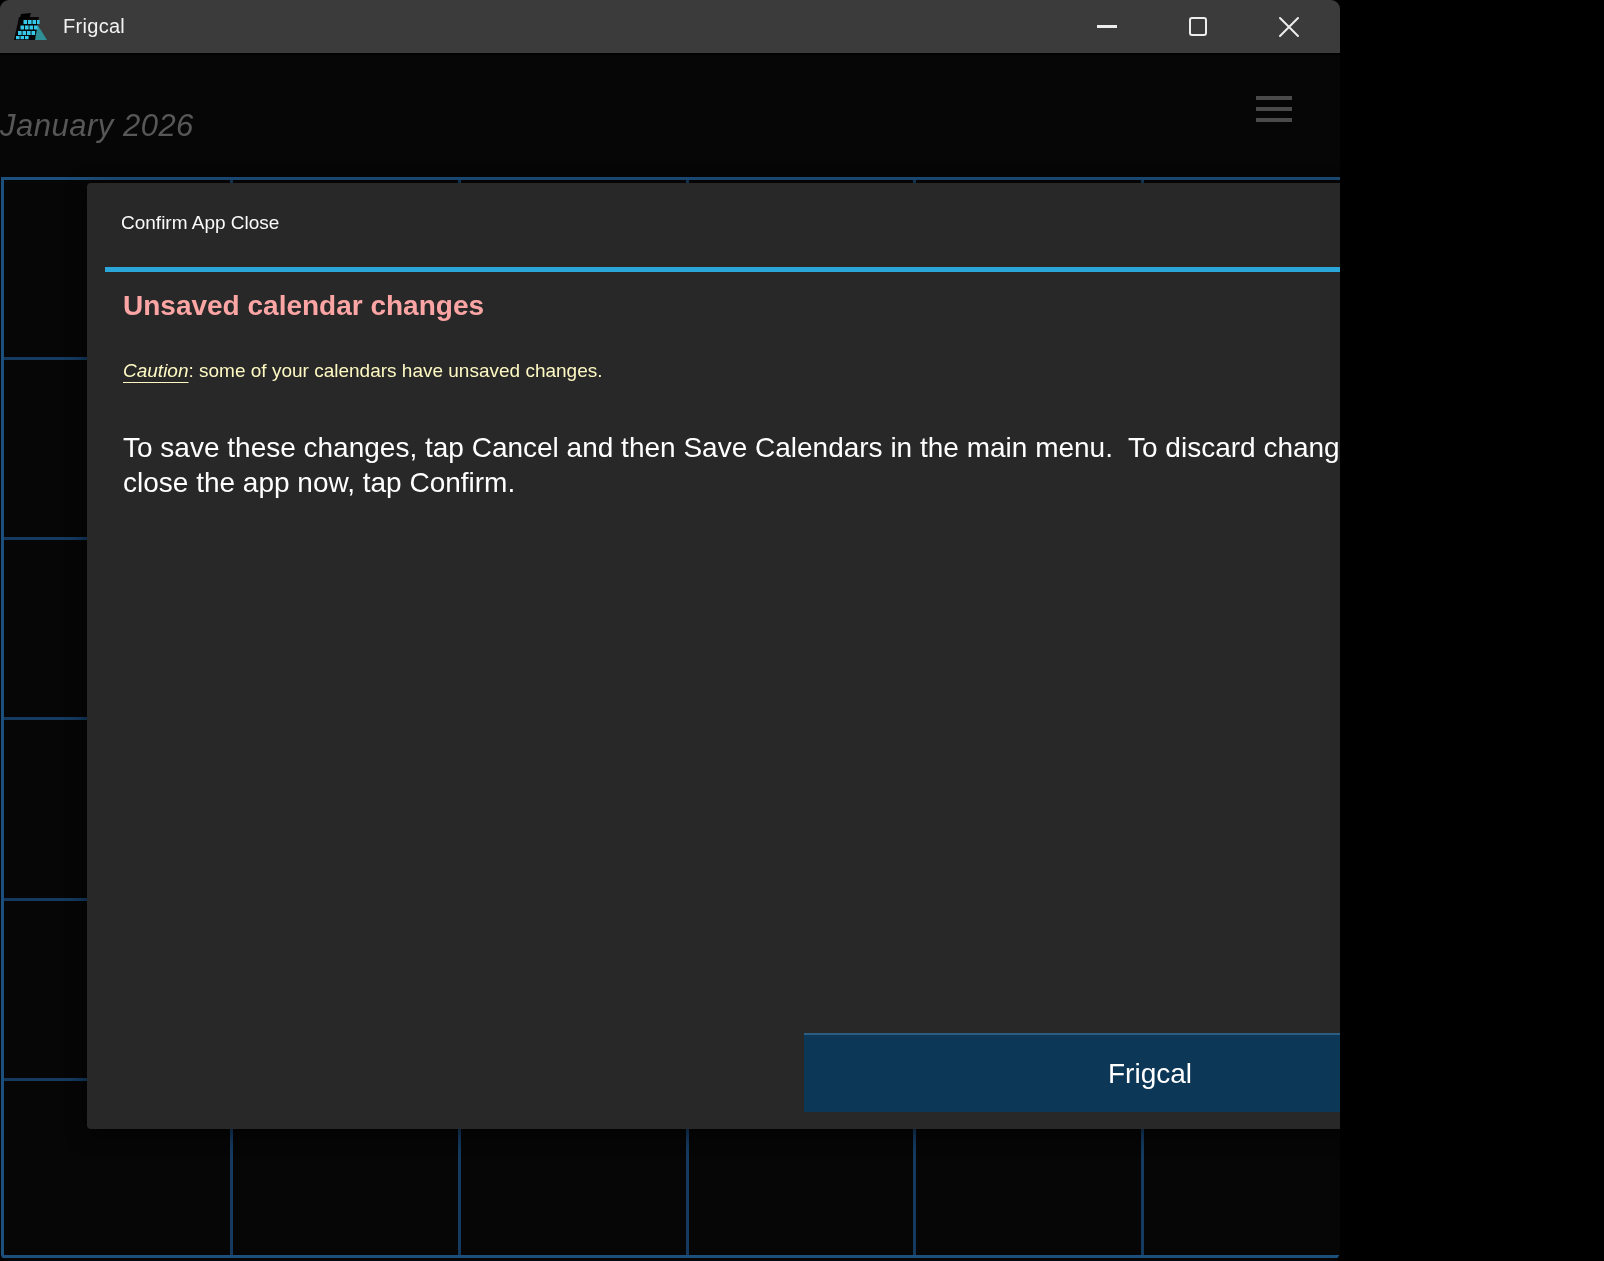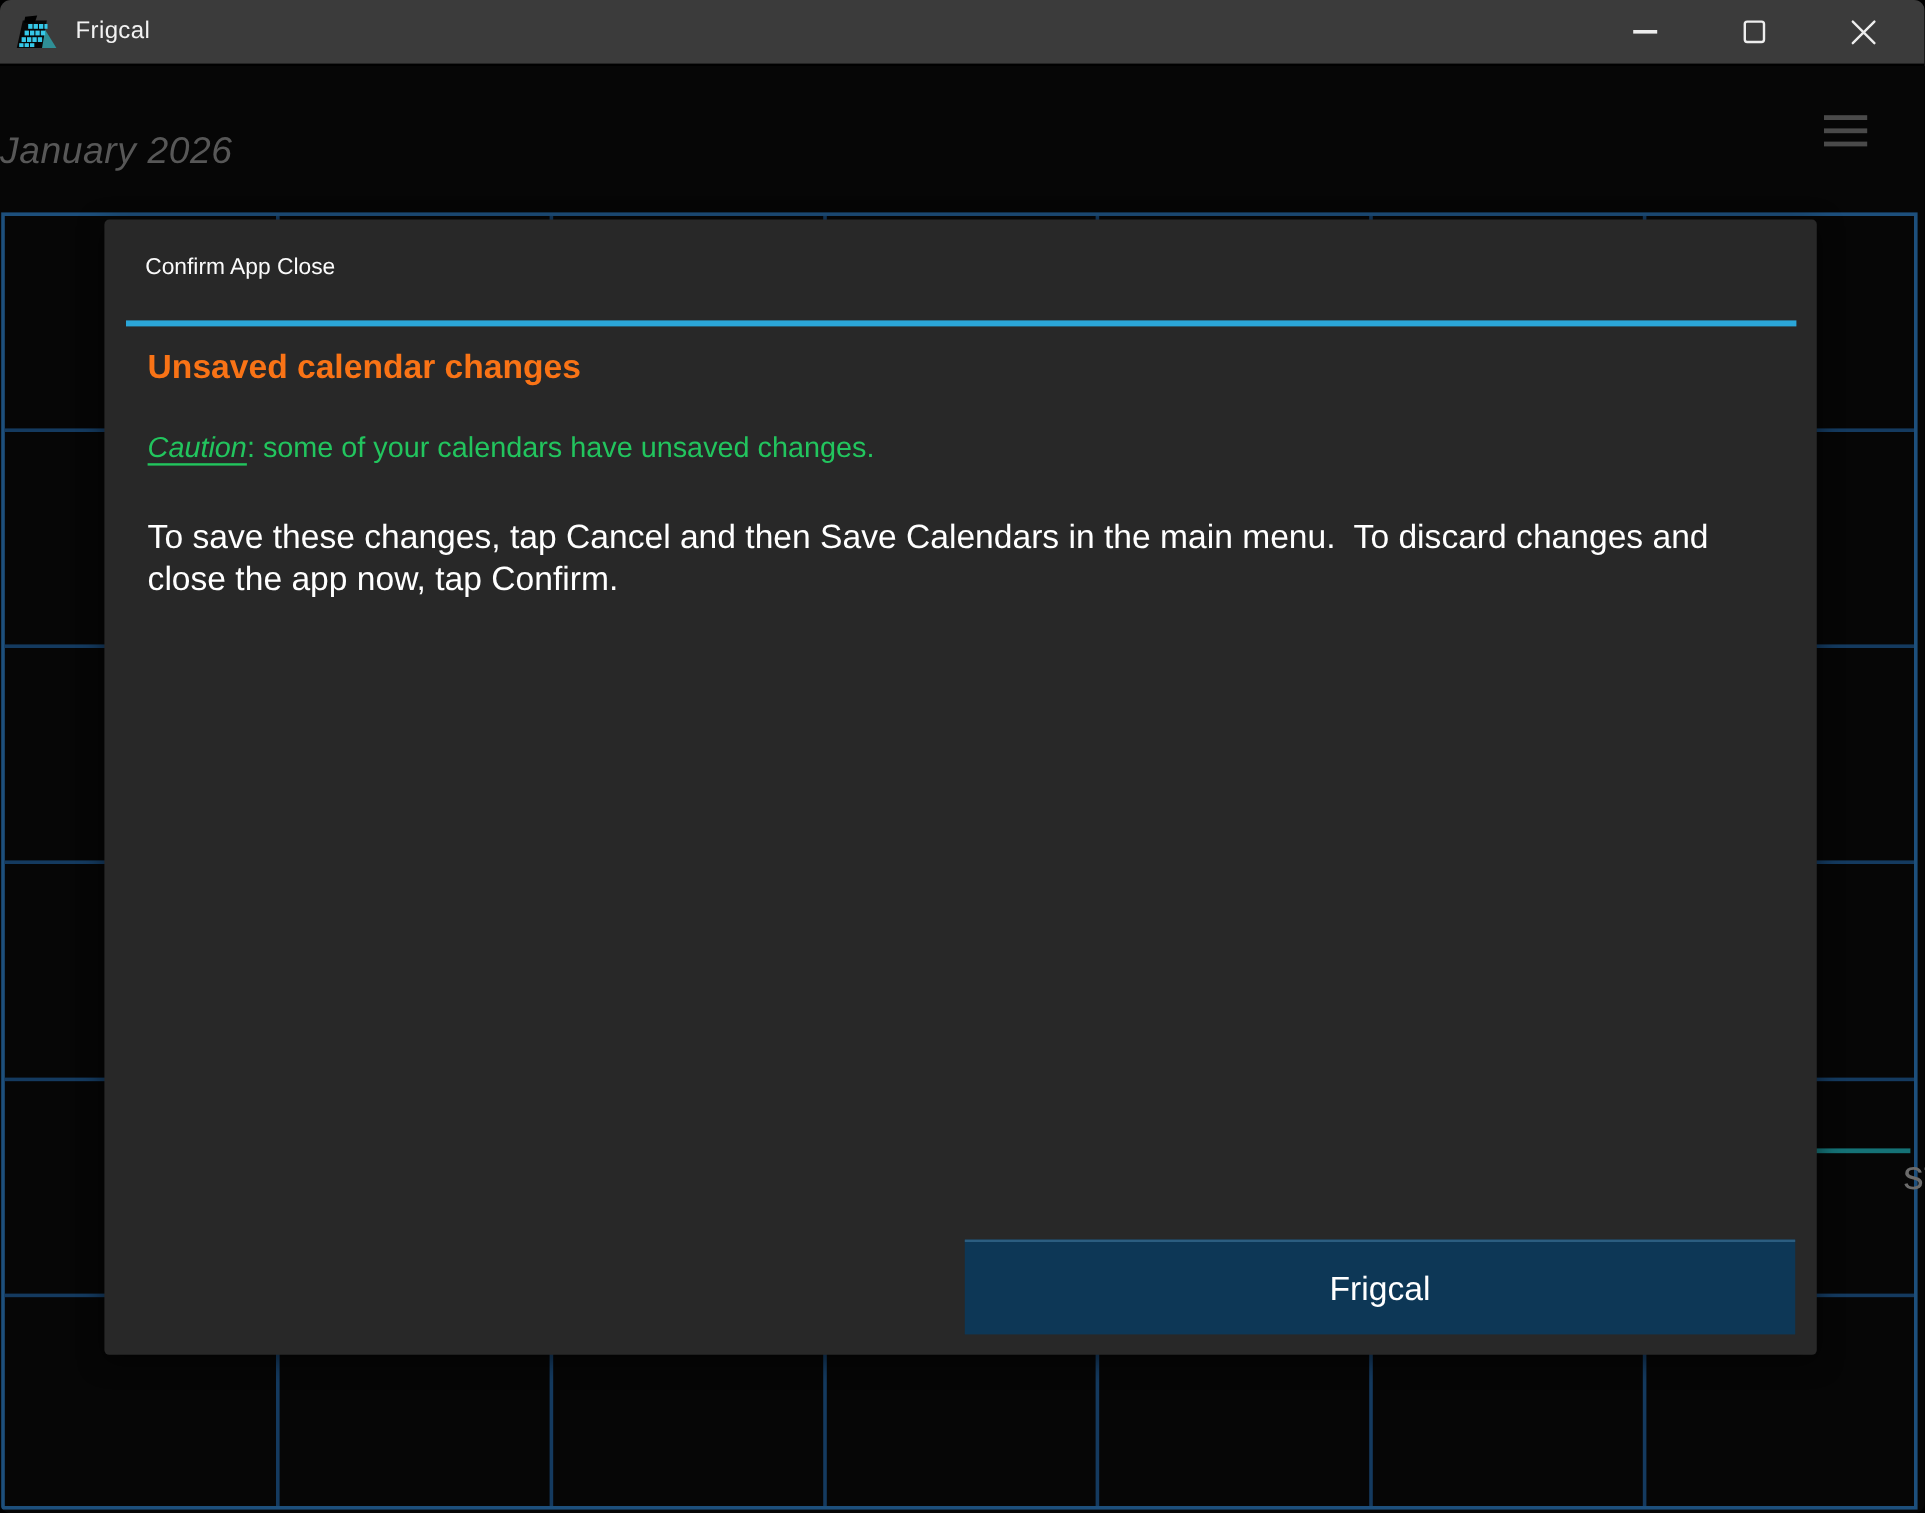--- a/index.html
+++ b/index.html
@@ -1,18 +1,18 @@
 <!DOCTYPE html>
 <html style="--accent: #2ba6d8; --dialog_bg: #282828; --button_bg: #0d3756; --button_edge: #2b5d80; --grid_line: #143a5f; --grid_border: #1d4f7c; --event_line: #157276; --titlebar_bg: #3b3b3b; --window_bg: #060606; --muted_text: #575757;"><head>
 <meta charset="utf-8">
 <style>
   html,body{margin:0;padding:0;background:#000;}
   *{box-sizing:border-box;}
   .screen{
-    position:relative;width:1604px;height:1261px;overflow:hidden;
+    position:relative;width:1340px;height:1261px;overflow:hidden;
     font-family:"Liberation Sans",sans-serif;background:#000;
   }
   .window{
     position:absolute;inset:0;border-radius:9px;overflow:hidden;
     background:var(--window_bg,#060606);
   }
   
   .titlebar{
     position:absolute;left:0;top:0;right:0;height:55px;
     background:var(--titlebar_bg,#3b3b3b);
@@ -43,22 +43,22 @@
   .event-bar{position:absolute;background:var(--event_line,#157276);}
   .event-text{position:absolute;color:#6b6b6b;font-size:34px;line-height:1;white-space:nowrap;}
   
   .dialog{
     position:absolute;left:87px;top:183px;width:1427px;height:946px;
     background:var(--dialog_bg,#282828);border-radius:4px;
     box-shadow:0 5px 20px rgba(0,0,0,.55);z-index:10;
   }
   .dlg-title{position:absolute;left:34px;top:29px;font-size:19px;color:#fafafa;}
   .dlg-divider{position:absolute;left:18px;top:84px;width:1392px;height:5px;background:var(--accent,#2ba6d8);}
-  .dlg-heading{position:absolute;left:36px;top:107px;font-size:28px;font-weight:bold;color:#f97316;}
-  .dlg-caution{position:absolute;left:36px;top:177px;font-size:24px;color:#22c55e;}
+  .dlg-heading{position:absolute;left:36px;top:107px;font-size:28px;font-weight:bold;color:#fca5a5;}
+  .dlg-caution{position:absolute;left:36px;top:177px;font-size:19px;color:#fef9c3;}
   .dlg-caution .cap{font-style:italic;text-decoration:underline;text-underline-offset:5px;}
   .dlg-body{position:absolute;left:36px;top:247px;width:1335px;font-size:28px;line-height:35px;color:#fff;white-space:pre-wrap;}
   .dlg-btn{
     position:absolute;top:850px;height:79px;border:none;cursor:pointer;
     background:var(--button_bg,#0d3756);border-top:2px solid var(--button_edge,#2b5d80);
     color:#fff;font-size:28px;font-family:"Liberation Sans",sans-serif;
     display:flex;align-items:center;justify-content:center;
   }
   .dlg-btn.cancel{left:20px;width:693px;}
   .dlg-btn.confirm{left:717px;width:692px;}

